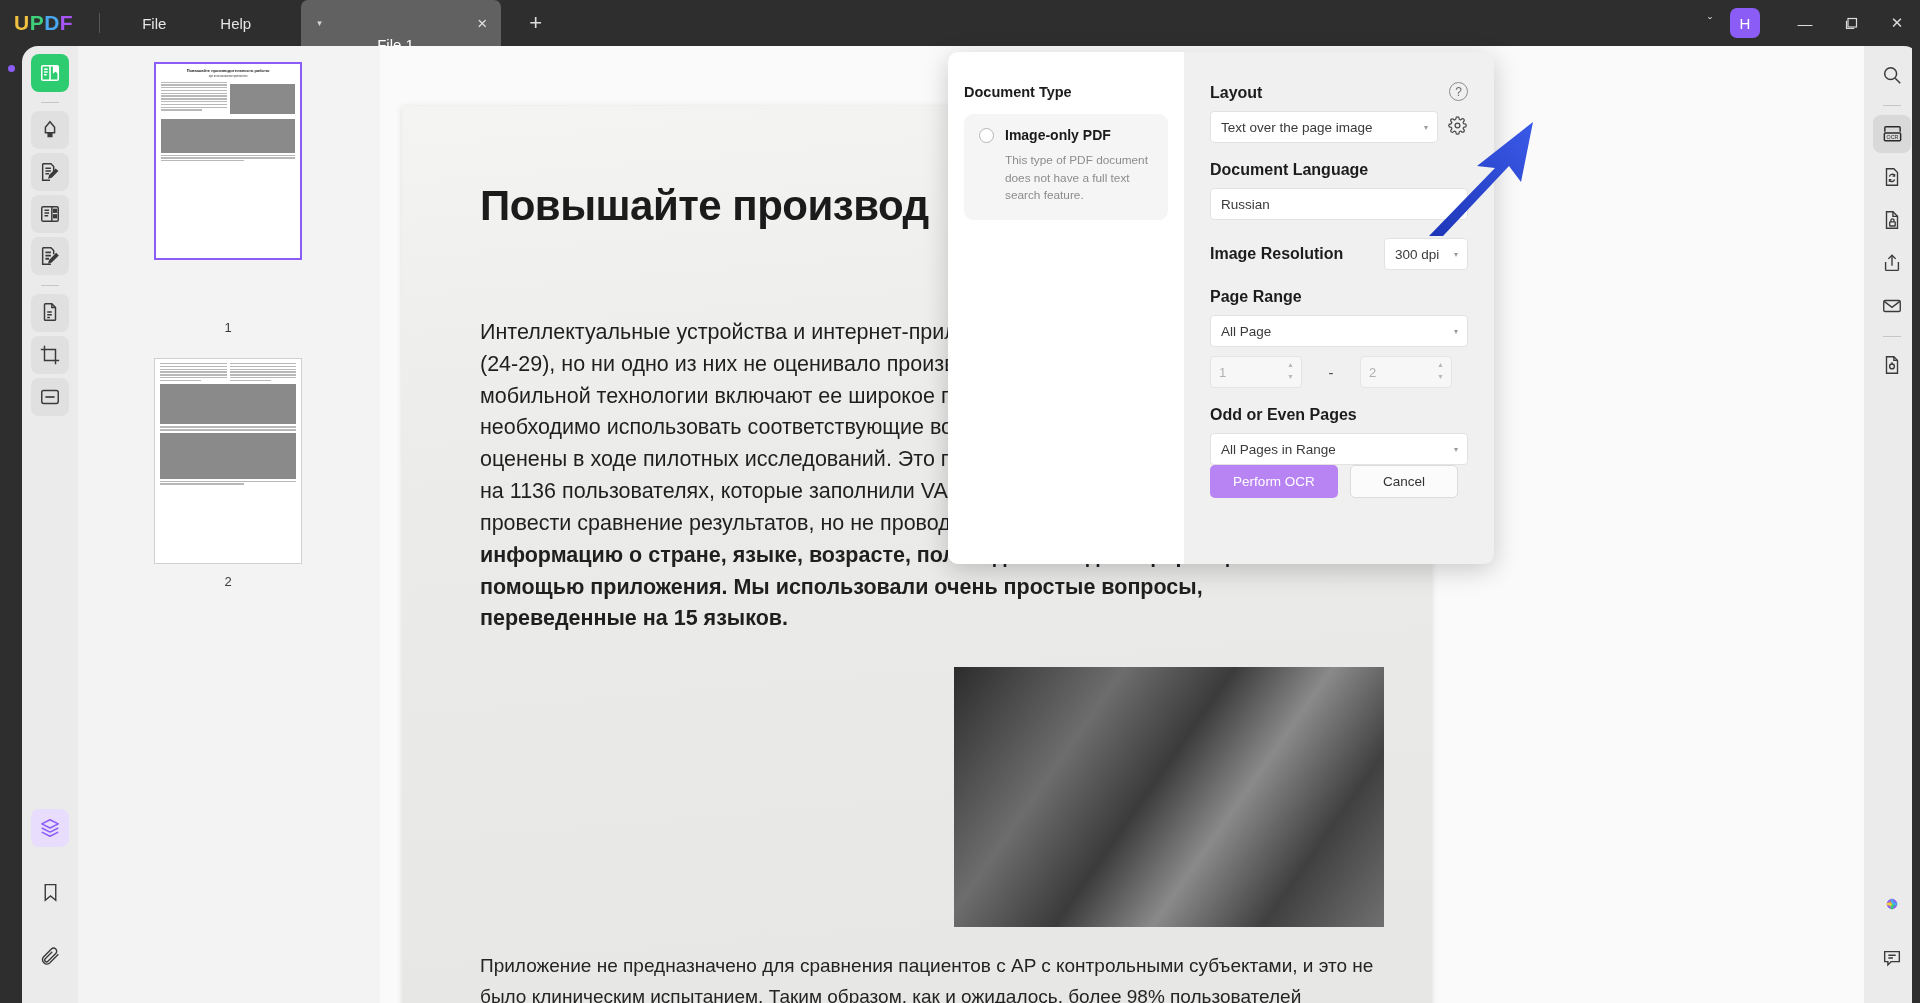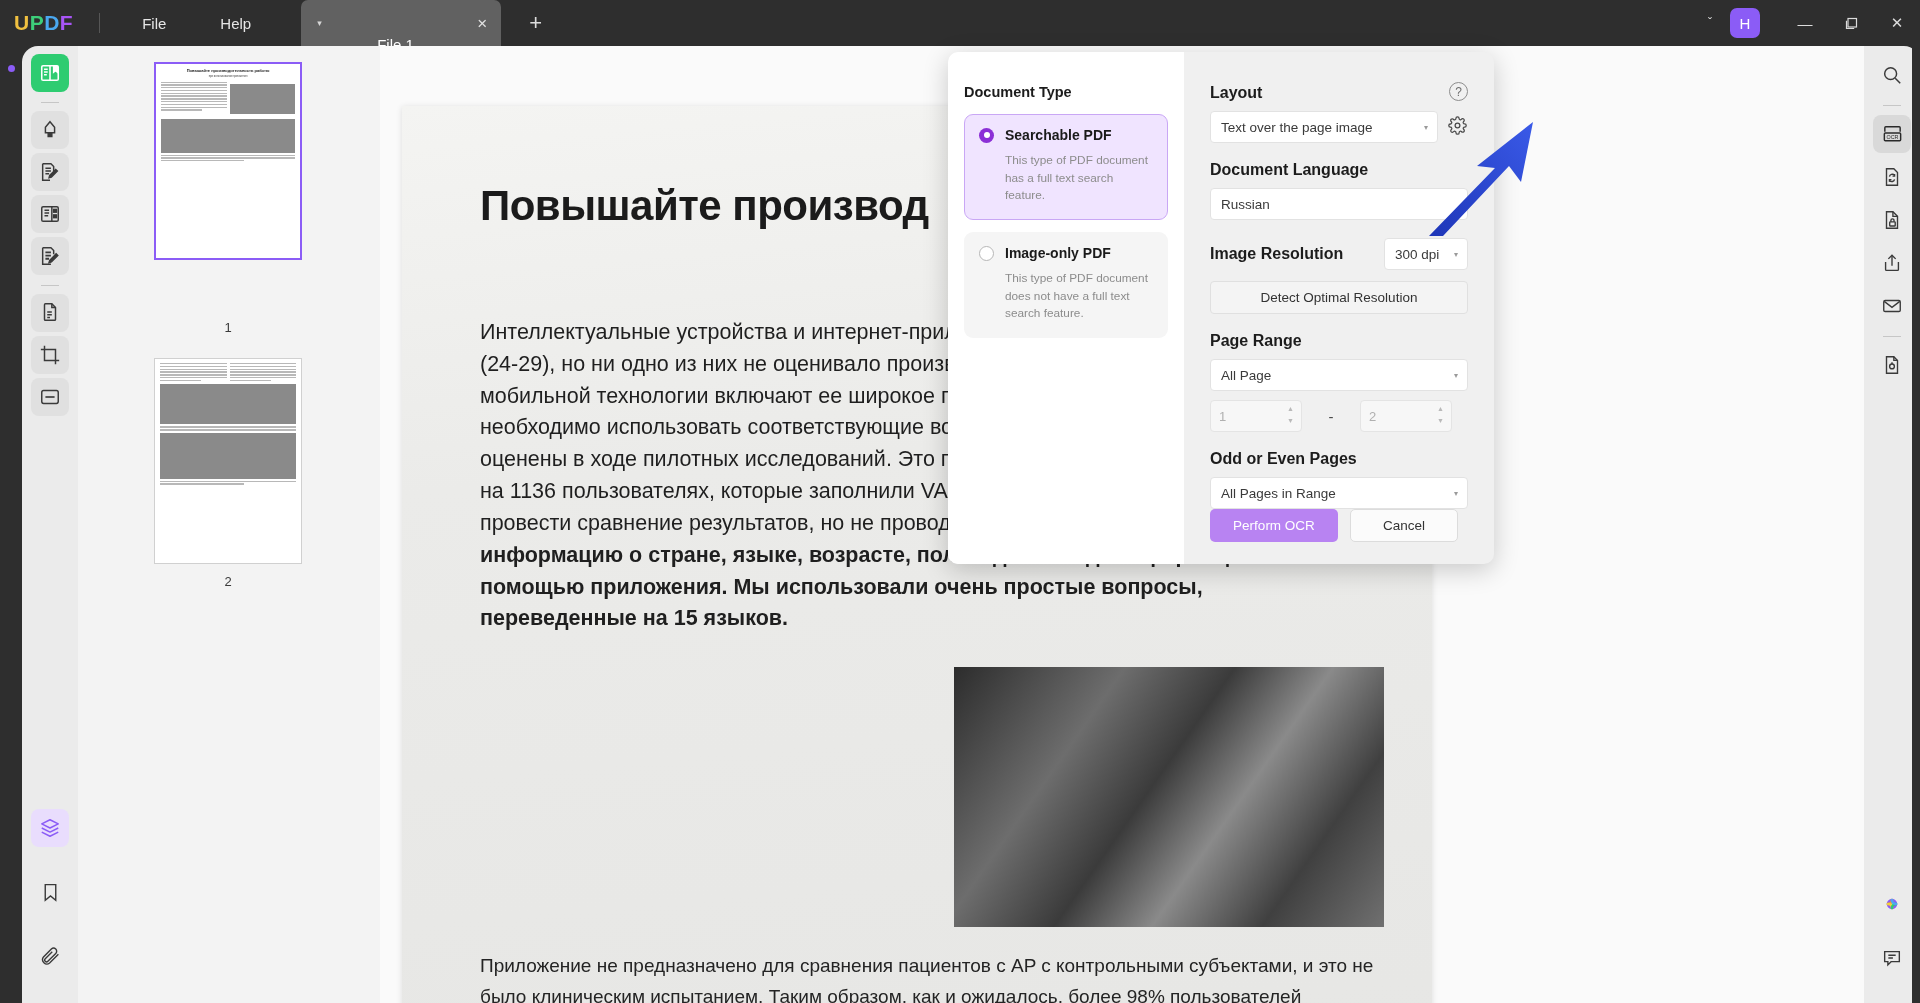--- a/index.html
+++ b/index.html
@@ -595,27 +595,20 @@
     </svg>
   </div>
 </div>
 <div class="railedge"></div>
 
 <div class="ocr-dialog">
 
   <div class="ocr-left">
     <div class="sec-title">Document Type</div>
 
-    <div class="doctype-card selected">
-      <div class="dt-head">
-        <div class="radio on"></div>
-        <div class="dt-name">Searchable PDF</div>
-      </div>
-      <div class="dt-desc">This type of PDF document has a full text search feature.</div>
-    </div>
 
     <div class="doctype-card unselected">
       <div class="dt-head">
         <div class="radio"></div>
         <div class="dt-name">Image-only PDF</div>
       </div>
       <div class="dt-desc">This type of PDF document does not have a full text search feature.</div>
     </div>
   </div>
 
@@ -642,23 +635,20 @@
     </div>
 
     <div class="row" style="margin-top:18px;">
       <div class="fld-label first" style="margin-bottom:0;flex:1;">Image Resolution</div>
       <div class="select" style="width:84px;">
         <span>300 dpi</span>
         <span class="sc">▾</span>
       </div>
     </div>
 
-    <div style="margin-top:11px;">
-      <div class="btn-ghost">Detect Optimal Resolution</div>
-    </div>
 
     <div class="fld-label">Page Range</div>
     <div class="select wfull">
       <span>All Page</span>
       <span class="sc">▾</span>
     </div>
 
     <div class="spin-row">
       <div class="spin">
         <span>1</span>

